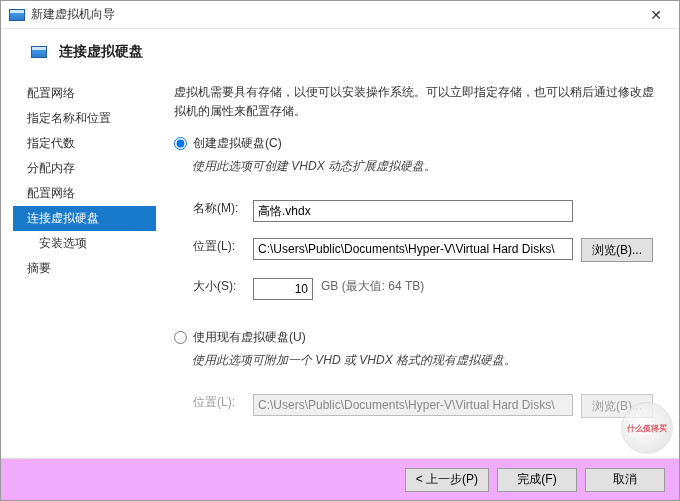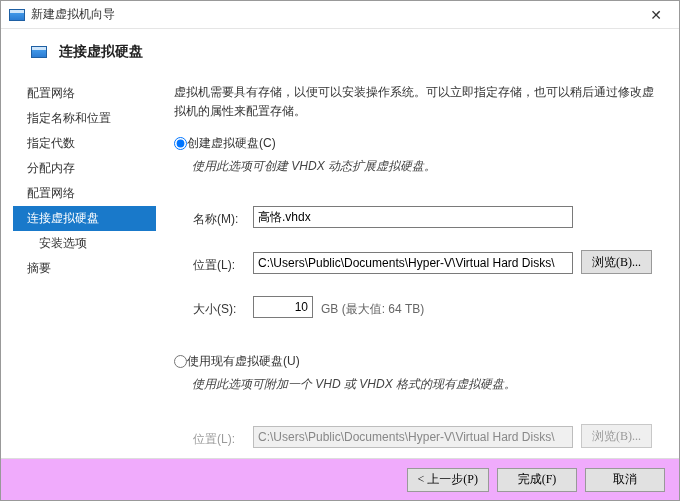--- a/index.html
+++ b/index.html
@@ -12,28 +12,28 @@
 .win-icon { width:16px; height:12px; background:linear-gradient(180deg,#4aa3f0,#2b7cd3); border:1px solid #1e5fa3; display:inline-block; position:relative; }
 .win-icon::before { content:""; position:absolute; top:0;left:0;right:0;height:3px;background:#cfe6fb; }
 .body { display:flex; height:calc(100% - 28px - 52px - 42px); }
 .nav { width:155px; padding:10px 0 0 20px; border-right:none; }
 .nav-item { padding:4px 6px; cursor:pointer; white-space:nowrap; }
 .nav-item.active { background:#1979ca; color:#fff; margin-left:-8px; padding-left:14px; }
 .nav-sub { padding-left:18px; }
 .content { flex:1; padding:12px 22px 0 18px; overflow:hidden; }
 .intro { line-height:1.6; margin-bottom:14px; }
 .opt { margin-bottom:12px; }
-.opt-head { display:flex; }
+.opt-head { display:flex; gap:6px; }
 .opt-desc { margin:6px 0 8px 18px; color:#444;font-style:italic; }
 .form { margin:6px 0 4px 18px; border:1px solid transparent; }
-.form-row { display:flex; align-items:flex-end; gap:8px; margin:22px 0; }
+.form-row { display:flex; align-items:flex-start; gap:8px; margin:16px 0; }
 .form-row label { width:52px; text-align:left; white-space:nowrap; }
 input[type=text] { height:22px; border:1px solid #7a7a7a; padding:0 4px; font-family:inherit; font-size:12px; }
 input[type=text]:disabled { background:#f0f0f0; color:#888; border-color:#bdbdbd; }
-.btn { height:24px; padding:0 10px; background:#e1e1e1; border:1px solid #999; font-family:Liberation Serif, serif; font-size:12px; cursor:pointer; }
+.btn { height:24px; padding:0 10px; background:#e1e1e1; border:1px solid #999; font-family:Liberation Sans, sans-serif; font-size:12px; cursor:pointer; }
 .btn:disabled { color:#9a9a9a; border-color:#c8c8c8; background:#efefef; cursor:default; }
 .size-hint { color:#666; }
 .footer { position:absolute; bottom:0; left:0; right:0; height:42px; border-top:1px solid #ddd; display:flex; justify-content:flex-end; align-items:center; gap:8px; padding:0 14px; background:#f0abfc; }
 .footer .btn { min-width:80px; }
 .footer .btn.default { border:1px solid #0078d7; box-shadow:inset 0 0 0 1px #0078d7; }
 .watermark { position:absolute; right:6px; bottom:46px; width:52px; height:52px; border-radius:50%; background:radial-gradient(circle at 40% 40%, #fff 0%, #e9e9e9 55%, #d6d6d6 100%); opacity:.75; display:flex; align-items:center; justify-content:center; font-size:8px; color:#c23; font-weight:bold; pointer-events:none; border:1px solid #ddd; }
 input[type=radio] { margin:0; }
 </style>
 </head>
 <body>
@@ -112,13 +112,16 @@
       </div>
     </div>
   </div>
 
   <div class="footer">
     <button class="btn">&lt; 上一步(P)</button>
     <button class="btn">完成(F)</button>
     <button class="btn">取消</button>
   </div>
 
+  <div class="watermark">
+      <span>什么值得买</span>
+    </div>
 </div>
 
 </body></html>

